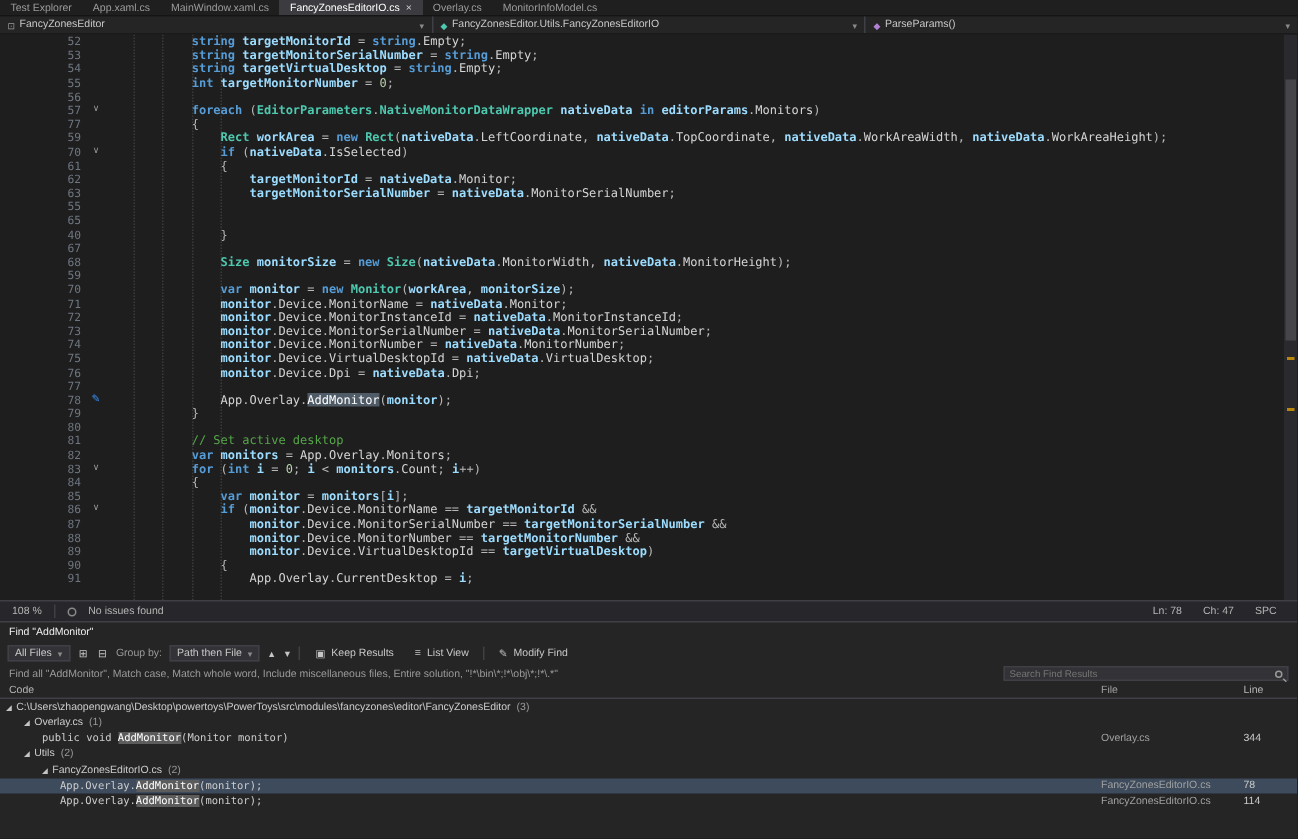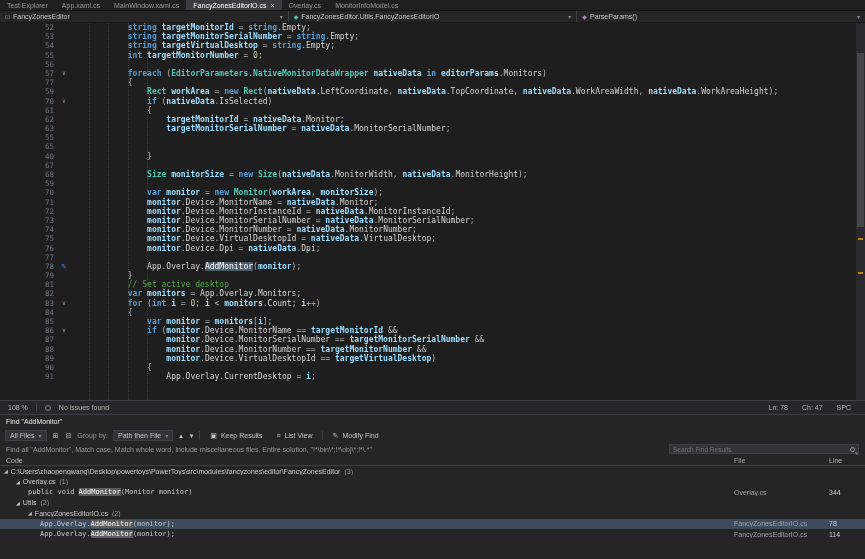--- a/index.html
+++ b/index.html
@@ -162,20 +162,21 @@
         <div class="code-line"><span class="gutter">70</span><span class="foldcol"></span><span class="lntext"><span class="tk-p">                </span><span class="tk-k">var</span><span class="tk-p"> </span><span class="tk-v">monitor</span><span class="tk-p"> = </span><span class="tk-k">new</span><span class="tk-p"> </span><span class="tk-t">Monitor</span><span class="tk-p">(</span><span class="tk-v">workArea</span><span class="tk-p">, </span><span class="tk-v">monitorSize</span><span class="tk-p">);</span></span></div>
         <div class="code-line"><span class="gutter">71</span><span class="foldcol"></span><span class="lntext"><span class="tk-p">                </span><span class="tk-v">monitor</span><span class="tk-p">.</span><span class="tk-f">Device</span><span class="tk-p">.</span><span class="tk-f">MonitorName</span><span class="tk-p"> = </span><span class="tk-v">nativeData</span><span class="tk-p">.</span><span class="tk-f">Monitor</span><span class="tk-p">;</span></span></div>
         <div class="code-line"><span class="gutter">72</span><span class="foldcol"></span><span class="lntext"><span class="tk-p">                </span><span class="tk-v">monitor</span><span class="tk-p">.</span><span class="tk-f">Device</span><span class="tk-p">.</span><span class="tk-f">MonitorInstanceId</span><span class="tk-p"> = </span><span class="tk-v">nativeData</span><span class="tk-p">.</span><span class="tk-f">MonitorInstanceId</span><span class="tk-p">;</span></span></div>
         <div class="code-line"><span class="gutter">73</span><span class="foldcol"></span><span class="lntext"><span class="tk-p">                </span><span class="tk-v">monitor</span><span class="tk-p">.</span><span class="tk-f">Device</span><span class="tk-p">.</span><span class="tk-f">MonitorSerialNumber</span><span class="tk-p"> = </span><span class="tk-v">nativeData</span><span class="tk-p">.</span><span class="tk-f">MonitorSerialNumber</span><span class="tk-p">;</span></span></div>
         <div class="code-line"><span class="gutter">74</span><span class="foldcol"></span><span class="lntext"><span class="tk-p">                </span><span class="tk-v">monitor</span><span class="tk-p">.</span><span class="tk-f">Device</span><span class="tk-p">.</span><span class="tk-f">MonitorNumber</span><span class="tk-p"> = </span><span class="tk-v">nativeData</span><span class="tk-p">.</span><span class="tk-f">MonitorNumber</span><span class="tk-p">;</span></span></div>
         <div class="code-line"><span class="gutter">75</span><span class="foldcol"></span><span class="lntext"><span class="tk-p">                </span><span class="tk-v">monitor</span><span class="tk-p">.</span><span class="tk-f">Device</span><span class="tk-p">.</span><span class="tk-f">VirtualDesktopId</span><span class="tk-p"> = </span><span class="tk-v">nativeData</span><span class="tk-p">.</span><span class="tk-f">VirtualDesktop</span><span class="tk-p">;</span></span></div>
         <div class="code-line"><span class="gutter">76</span><span class="foldcol"></span><span class="lntext"><span class="tk-p">                </span><span class="tk-v">monitor</span><span class="tk-p">.</span><span class="tk-f">Device</span><span class="tk-p">.</span><span class="tk-f">Dpi</span><span class="tk-p"> = </span><span class="tk-v">nativeData</span><span class="tk-p">.</span><span class="tk-f">Dpi</span><span class="tk-p">;</span></span></div>
         <div class="code-line"><span class="gutter">77</span><span class="foldcol"></span><span class="lntext"></span></div>
         <div class="code-line"><span class="gutter">78</span><span class="foldcol marker">✎</span><span class="lntext"><span class="tk-p">                </span><span class="tk-f">App</span><span class="tk-p">.</span><span class="tk-f">Overlay</span><span class="tk-p">.</span><span class="tk-h">AddMonitor</span><span class="tk-p">(</span><span class="tk-v">monitor</span><span class="tk-p">);</span></span></div>
         <div class="code-line"><span class="gutter">79</span><span class="foldcol"></span><span class="lntext"><span class="tk-p">            }</span></span></div>
+        <div class="code-line"><span class="gutter">80</span><span class="foldcol"></span><span class="lntext"></span></div>
         <div class="code-line"><span class="gutter">81</span><span class="foldcol"></span><span class="lntext"><span class="tk-p">            </span><span class="tk-c">// Set active desktop</span></span></div>
         <div class="code-line"><span class="gutter">82</span><span class="foldcol"></span><span class="lntext"><span class="tk-p">            </span><span class="tk-k">var</span><span class="tk-p"> </span><span class="tk-v">monitors</span><span class="tk-p"> = </span><span class="tk-f">App</span><span class="tk-p">.</span><span class="tk-f">Overlay</span><span class="tk-p">.</span><span class="tk-f">Monitors</span><span class="tk-p">;</span></span></div>
         <div class="code-line"><span class="gutter">83</span><span class="foldcol">∨</span><span class="lntext"><span class="tk-p">            </span><span class="tk-k">for</span><span class="tk-p"> (</span><span class="tk-k">int</span><span class="tk-p"> </span><span class="tk-v">i</span><span class="tk-p"> = </span><span class="tk-n">0</span><span class="tk-p">; </span><span class="tk-v">i</span><span class="tk-p"> &lt; </span><span class="tk-v">monitors</span><span class="tk-p">.</span><span class="tk-f">Count</span><span class="tk-p">; </span><span class="tk-v">i</span><span class="tk-p">++)</span></span></div>
         <div class="code-line"><span class="gutter">84</span><span class="foldcol"></span><span class="lntext"><span class="tk-p">            {</span></span></div>
         <div class="code-line"><span class="gutter">85</span><span class="foldcol"></span><span class="lntext"><span class="tk-p">                </span><span class="tk-k">var</span><span class="tk-p"> </span><span class="tk-v">monitor</span><span class="tk-p"> = </span><span class="tk-v">monitors</span><span class="tk-p">[</span><span class="tk-v">i</span><span class="tk-p">];</span></span></div>
         <div class="code-line"><span class="gutter">86</span><span class="foldcol">∨</span><span class="lntext"><span class="tk-p">                </span><span class="tk-k">if</span><span class="tk-p"> (</span><span class="tk-v">monitor</span><span class="tk-p">.</span><span class="tk-f">Device</span><span class="tk-p">.</span><span class="tk-f">MonitorName</span><span class="tk-p"> == </span><span class="tk-v">targetMonitorId</span><span class="tk-p"> &amp;&amp;</span></span></div>
         <div class="code-line"><span class="gutter">87</span><span class="foldcol"></span><span class="lntext"><span class="tk-p">                    </span><span class="tk-v">monitor</span><span class="tk-p">.</span><span class="tk-f">Device</span><span class="tk-p">.</span><span class="tk-f">MonitorSerialNumber</span><span class="tk-p"> == </span><span class="tk-v">targetMonitorSerialNumber</span><span class="tk-p"> &amp;&amp;</span></span></div>
         <div class="code-line"><span class="gutter">88</span><span class="foldcol"></span><span class="lntext"><span class="tk-p">                    </span><span class="tk-v">monitor</span><span class="tk-p">.</span><span class="tk-f">Device</span><span class="tk-p">.</span><span class="tk-f">MonitorNumber</span><span class="tk-p"> == </span><span class="tk-v">targetMonitorNumber</span><span class="tk-p"> &amp;&amp;</span></span></div>
         <div class="code-line"><span class="gutter">89</span><span class="foldcol"></span><span class="lntext"><span class="tk-p">                    </span><span class="tk-v">monitor</span><span class="tk-p">.</span><span class="tk-f">Device</span><span class="tk-p">.</span><span class="tk-f">VirtualDesktopId</span><span class="tk-p"> == </span><span class="tk-v">targetVirtualDesktop</span><span class="tk-p">)</span></span></div>
         <div class="code-line"><span class="gutter">90</span><span class="foldcol"></span><span class="lntext"><span class="tk-p">                {</span></span></div>

